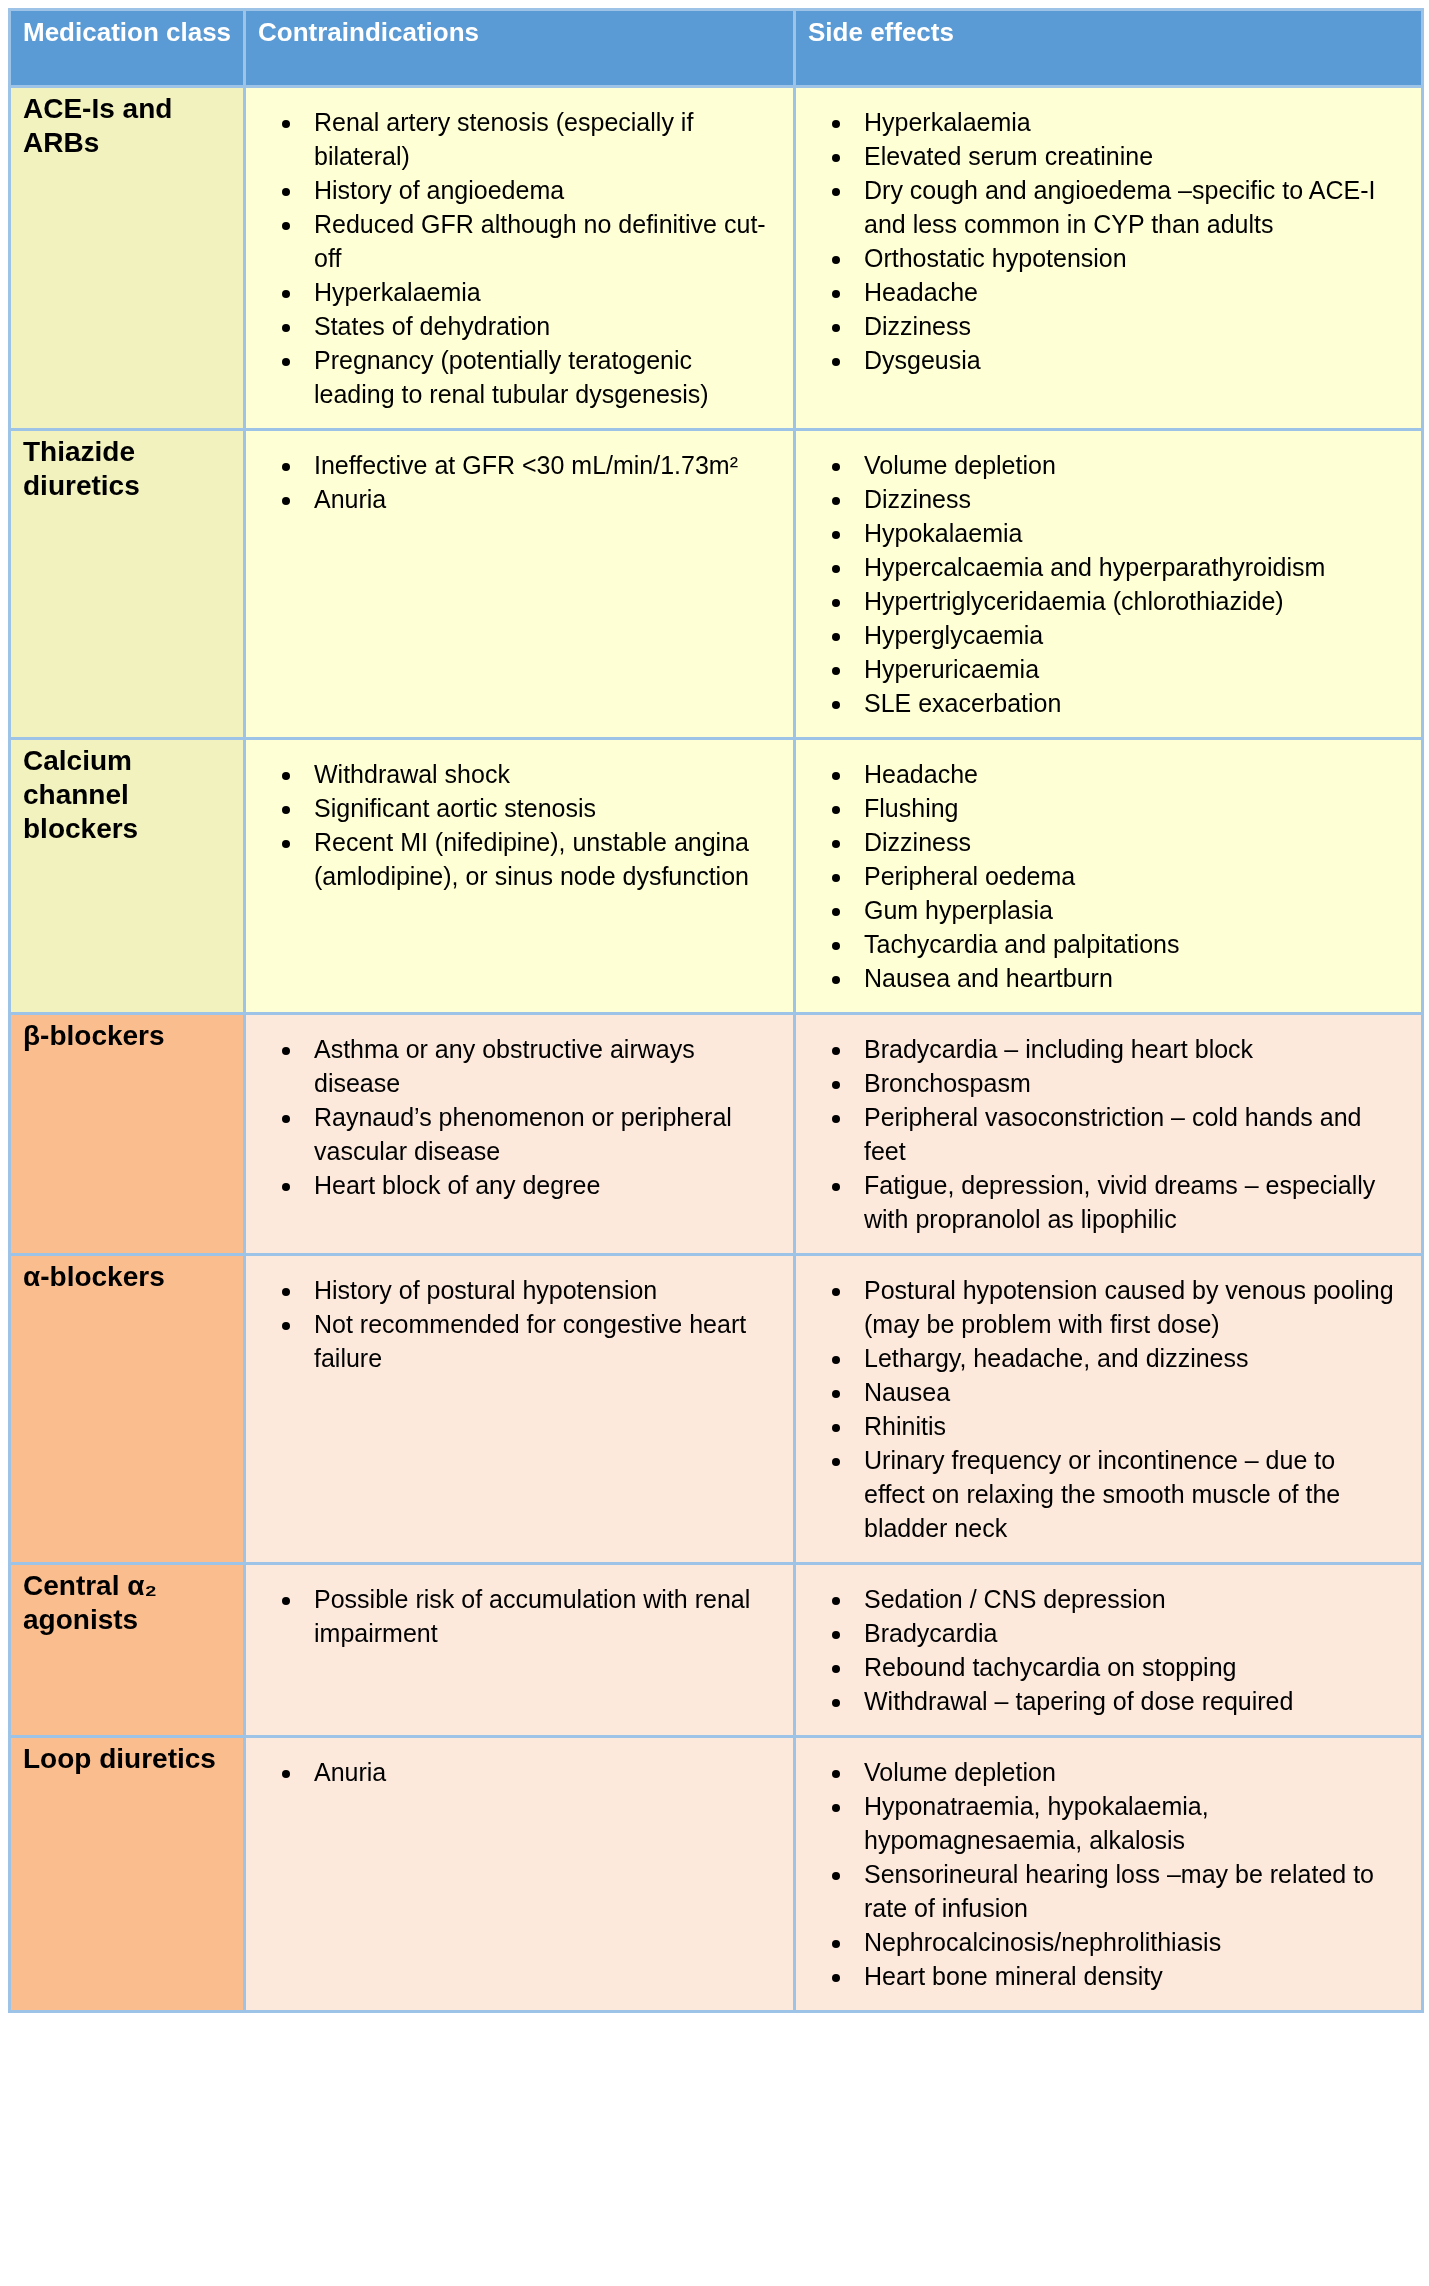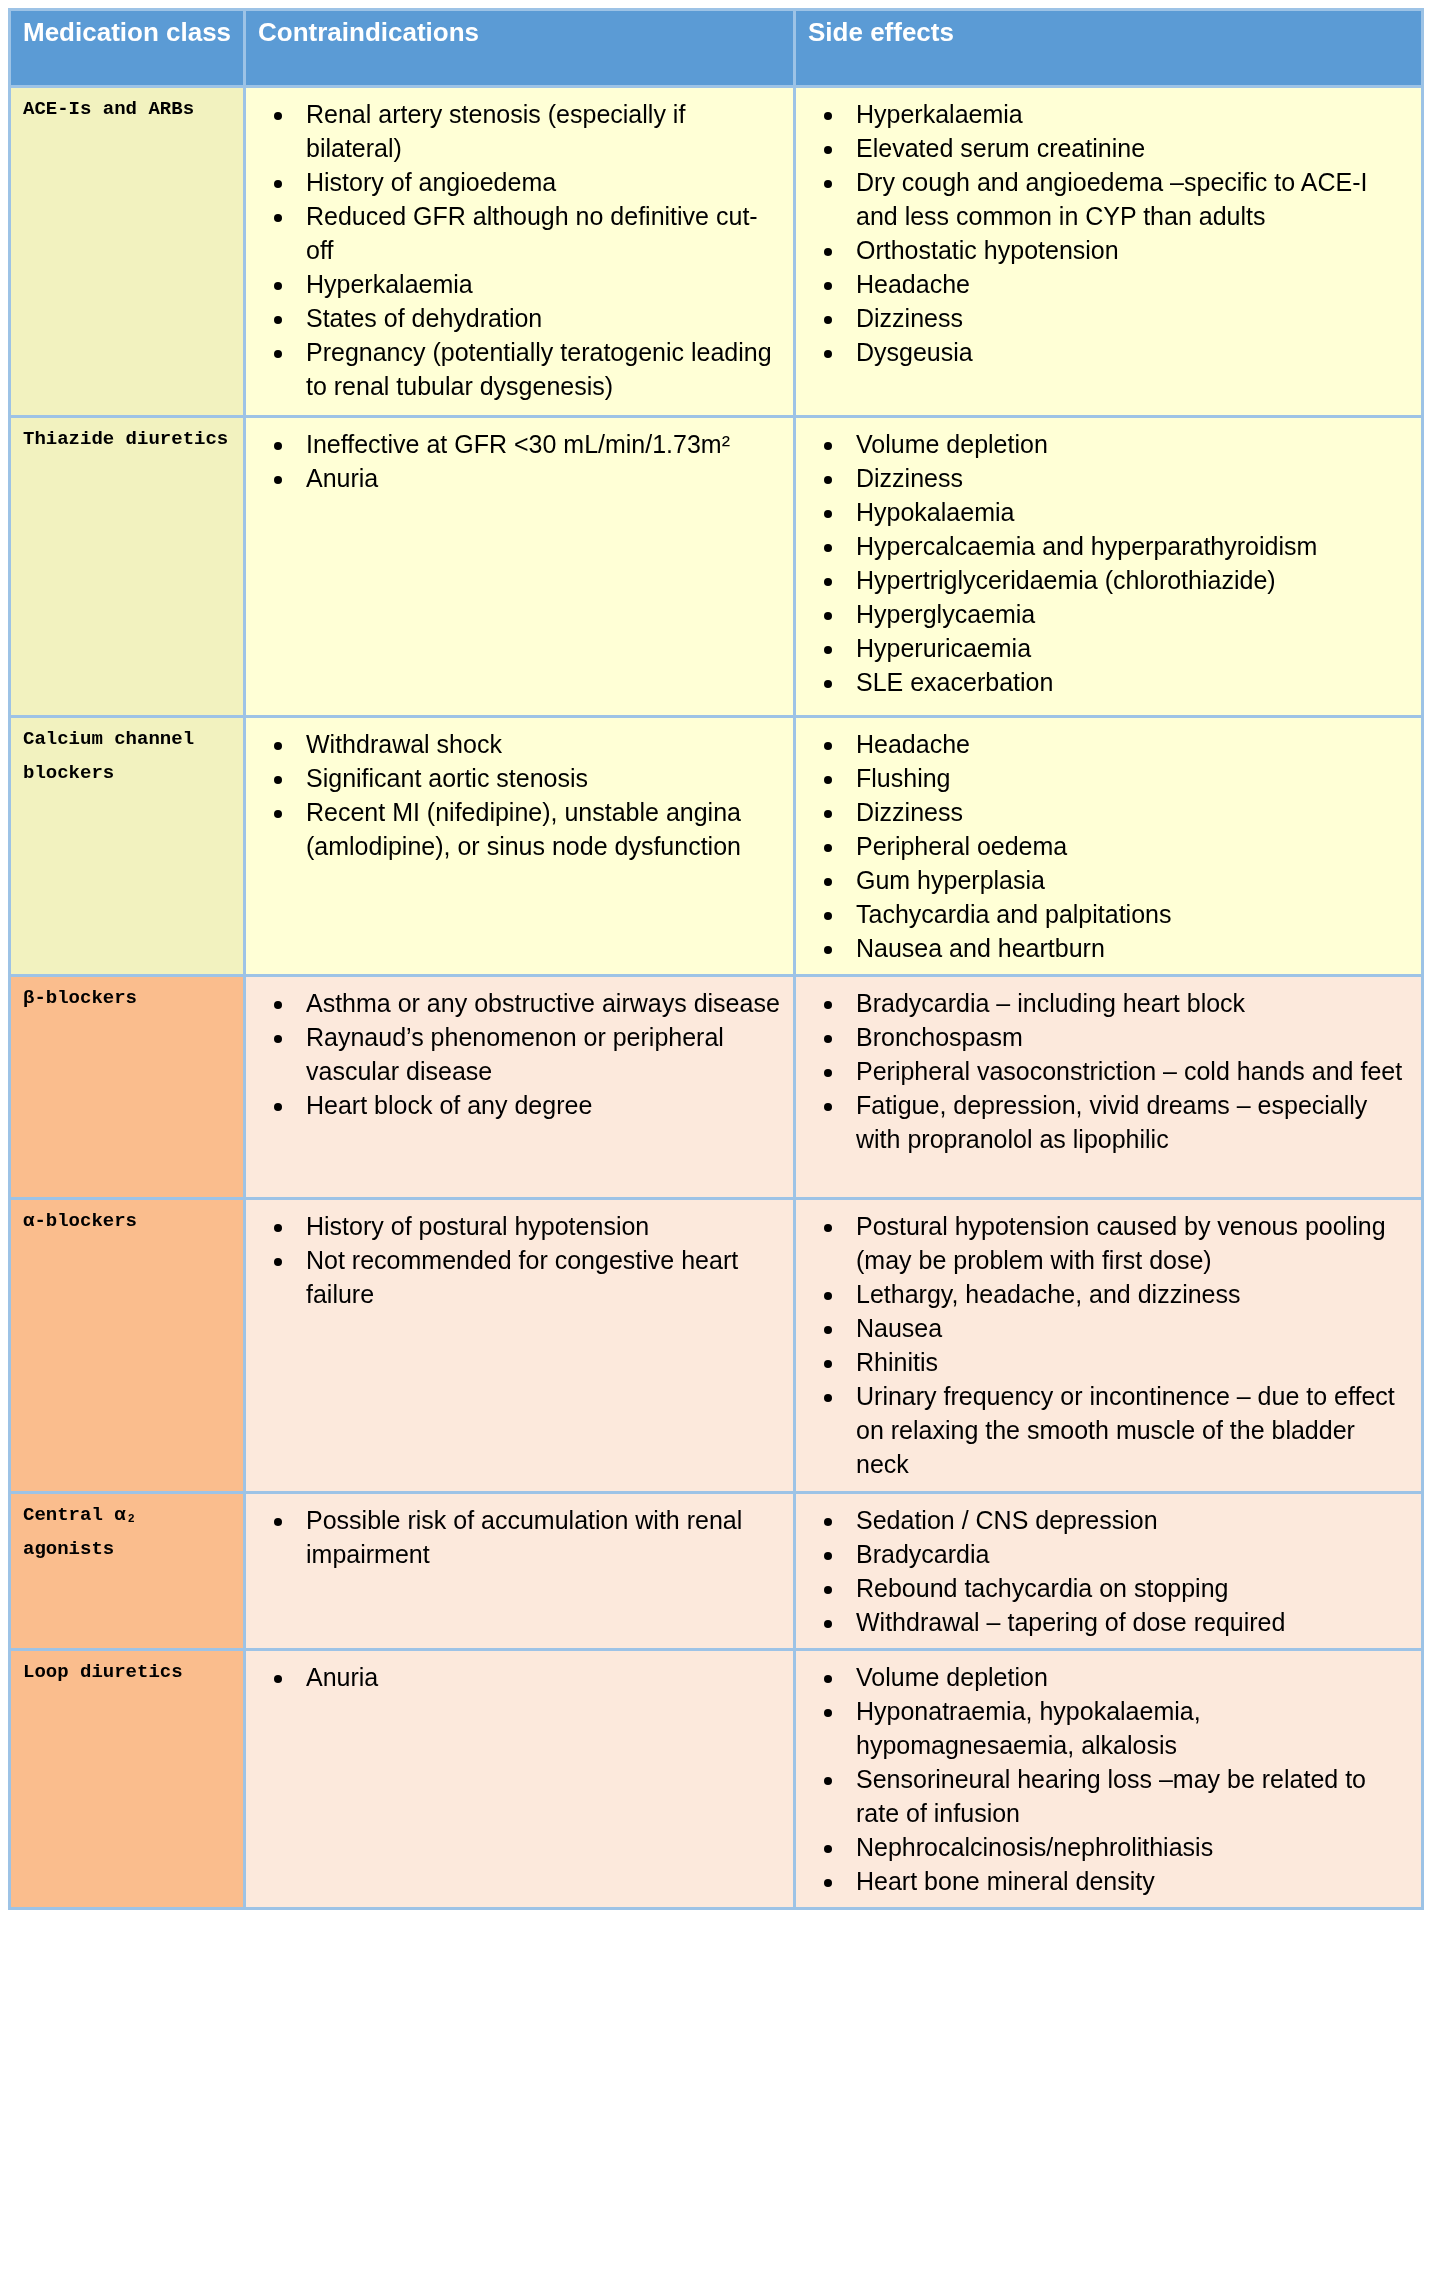--- a/index.html
+++ b/index.html
@@ -38,36 +38,35 @@
     color:var(--header-text);
     font-weight:bold;
     text-align:left;
     font-size:26px;
     line-height:34px;
     padding:4px 8px 4px 12px;
     height:77px;
   }
   td.cell-class{
     font-weight:bold;
-    font-size:19px;
+    font-size:28px;
     line-height:34px;
     padding:4px 8px 4px 12px;
-    font-family:Liberation Mono, monospace;
   }
   td.cell-list{
     font-size:25px;
     line-height:34px;
     padding:5px 8px 5px 0;
   }
   .group-yellow .cell-class{background:var(--yellow-label);}
   .group-yellow .cell-list{background:var(--yellow-cell);}
   .group-orange .cell-class{background:var(--orange-label);}
   .group-orange .cell-list{background:var(--orange-cell);}
   ul.bullet-list{
-    margin:4px;
+    margin:12px;
     padding:0 0 0 46px;
     list-style:disc outside;
   }
   ul.bullet-list li{
     padding-left:10px;
     margin:0;
   }
 </style>
 </head>
 <body>

